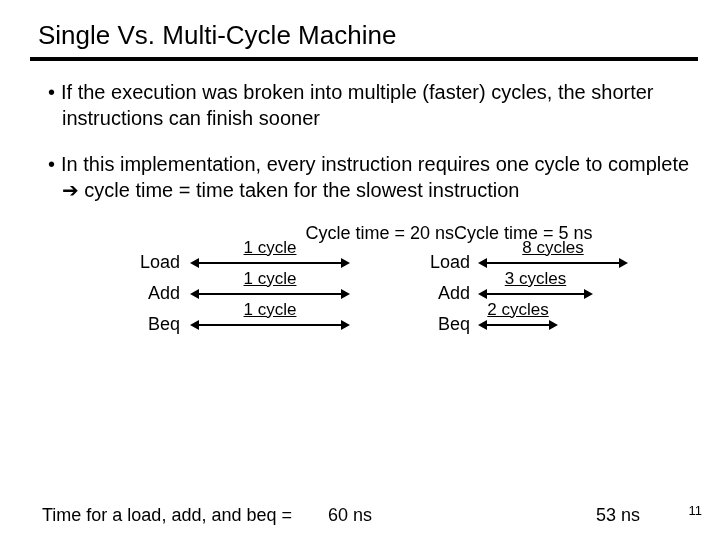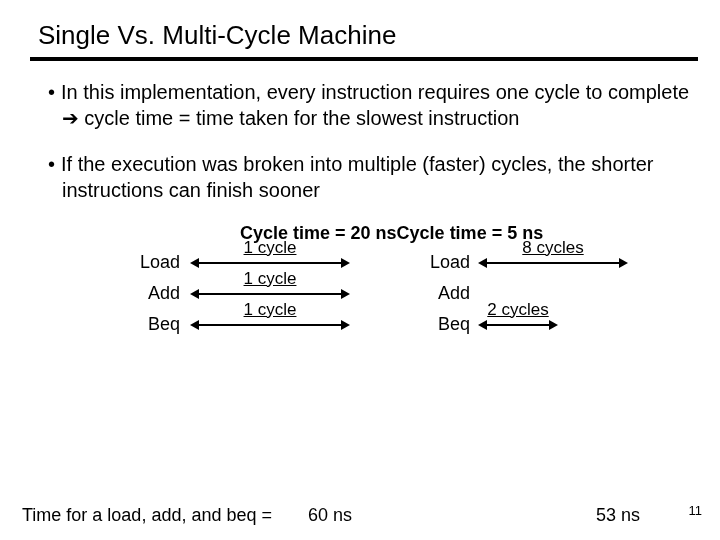--- a/index.html
+++ b/index.html
@@ -37,25 +37,24 @@
     padding-left: 14px;
   }
   .bullet .dot {
     margin-right: 6px;
   }
   .diagram-area {
     margin-top: 4px;
   }
   .cycle-hdr {
     display: flex;
-    justify-content: flex-start;
+    justify-content: center;
     padding: 0 40px 0 180px;
     font-size: 18px;
     color: #000;
-    font-weight: bold;
   }
   .cycle-hdr span:first-child { margin-left: 30px; }
   .cycle-hdr span:last-child { margin-right: 0; }
   .rows {
     margin-top: 8px;
   }
   .row {
     display: flex;
     align-items: center;
     margin-bottom: 10px;
@@ -98,21 +97,21 @@
   }
   .colgap { width: 70px; }
   .left-arrow { width: 160px; position: relative; }
   .right-arrow { position: relative; }
   .w4 { width: 150px; }
   .w3 { width: 115px; }
   .w2 { width: 80px; }
   .footer {
     position: absolute;
     bottom: 14px;
-    left: 22px;
+    left: 42px;
     right: 30px;
     display: flex;
     align-items: baseline;
     font-size: 18px;
   }
   .footer .ftxt { color: #000; }
   .footer .v1 { margin-left: 36px; }
   .footer .v2 { margin-left: auto; margin-right: 50px; }
   .pagenum {
     position: absolute;
@@ -128,22 +127,22 @@
     text-align: right;
   }
 </style>
 </head>
 <body>
 
 <div class="slide">
   <h1 class="title">Single Vs. Multi-Cycle Machine</h1>
   <div class="rule"></div>
 
+  <p class="bullet"><span class="dot">•</span><span>If the execution was broken into multiple (faster) cycles, the shorter instructions can finish sooner</span></p>
   <p class="bullet"><span class="dot">•</span><span>In this implementation, every instruction requires one cycle to complete ➔ cycle time = time taken for the slowest instruction</span></p>
-  <p class="bullet"><span class="dot">•</span><span>If the execution was broken into multiple (faster) cycles, the shorter instructions can finish sooner</span></p>
 
   <div class="diagram-area">
     <div class="cycle-hdr">
       <span>Cycle time = 20 ns</span>
       <span>Cycle time = 5 ns</span>
     </div>
 
     <div class="rows">
       <div class="row">
         <div class="lbl">Load</div>
@@ -166,20 +165,26 @@
       <div class="row">
         <div class="lbl">Add</div>
         <div class="left-arrow">
           <div class="caption-above">1 cycle</div>
           <div class="dblarrow">
               <div class="line"></div>
             </div>
         </div>
         <div class="colgap"></div>
         <div class="rlbl">Add</div>
+        <div class="right-arrow w3">
+          <div class="caption-above">3 cycles</div>
+          <div class="dblarrow">
+              <div class="line"></div>
+            </div>
+        </div>
       </div>
 
       <div class="row">
         <div class="lbl">Beq</div>
         <div class="left-arrow">
           <div class="caption-above">1 cycle</div>
           <div class="dblarrow">
               <div class="line"></div>
             </div>
         </div>

